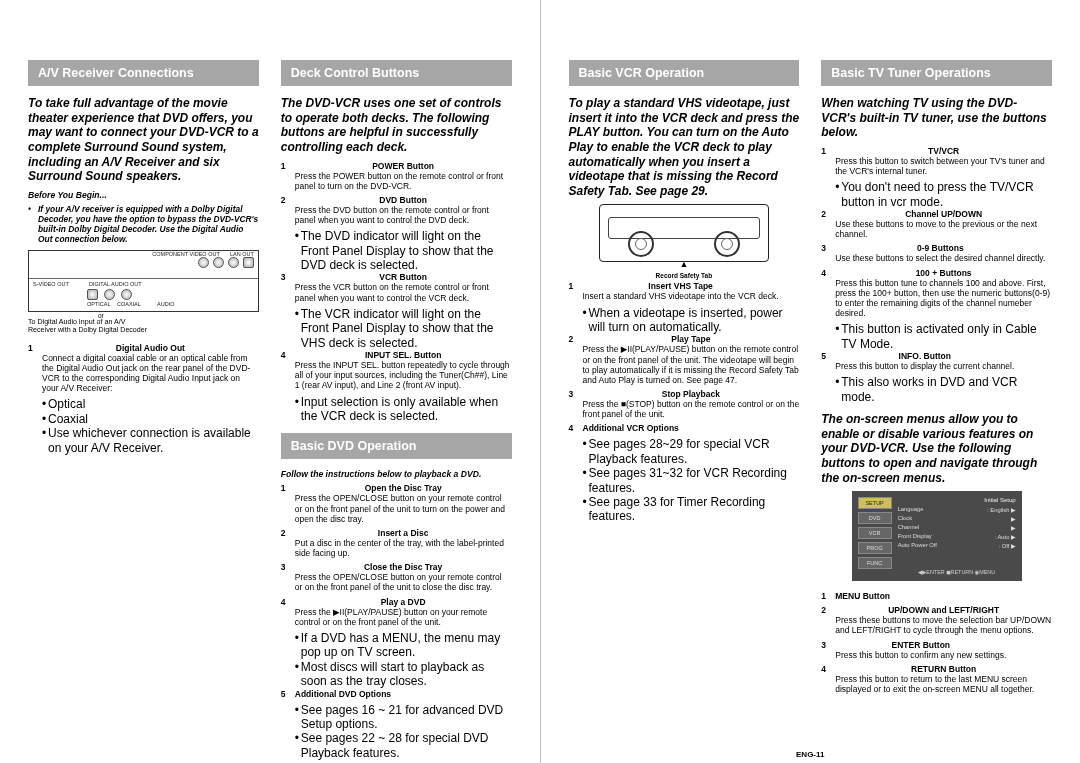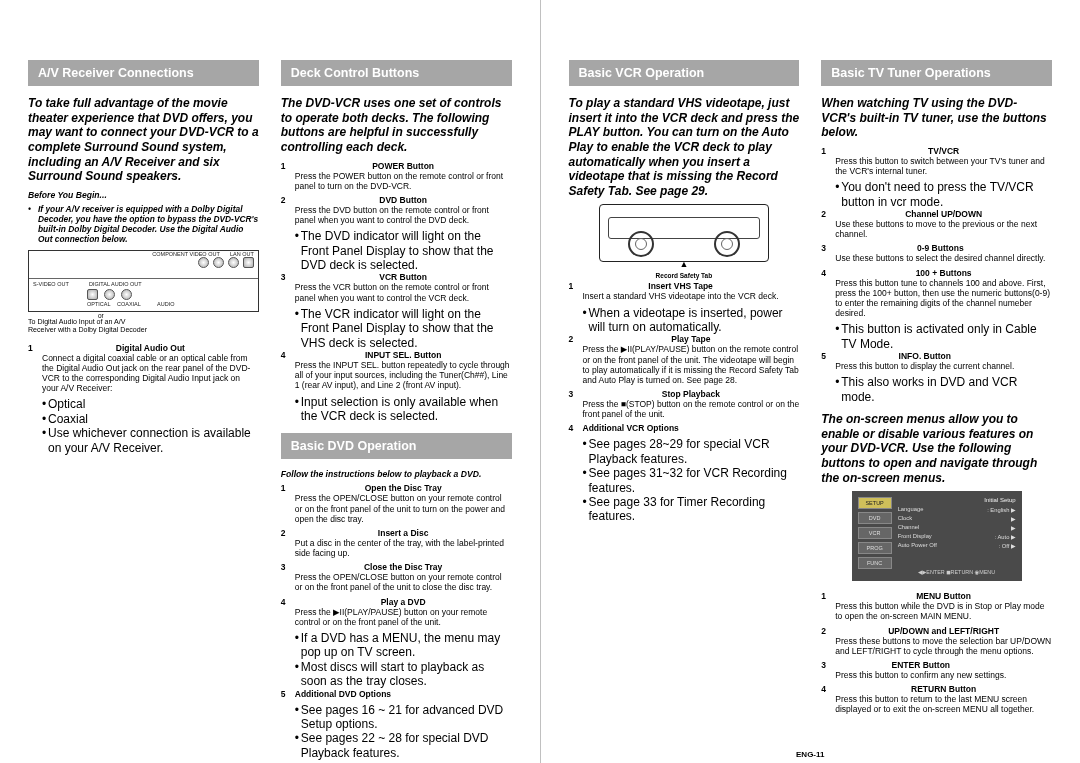--- a/index.html
+++ b/index.html
@@ -379,21 +379,21 @@
             <span class="t">
               <span class="title">Insert VHS Tape</span>
               <span class="body">Insert a standard VHS videotape into the VCR deck.</span>
             </span>
           </div>
         <div class="sub">When a videotape is inserted, power will turn on automatically.</div>
         <div class="num-row">
             <span class="n">2</span>
             <span class="t">
               <span class="title">Play Tape</span>
-              <span class="body">Press the ▶II(PLAY/PAUSE) button on the remote control or on the front panel of the unit. The videotape will begin to play automatically if it is missing the Record Safety Tab and Auto Play is turned on. See page 28.</span>
+              <span class="body">Press the ▶II(PLAY/PAUSE) button on the remote control or on the front panel of the unit. The videotape will begin to play automatically if it is missing the Record Safety Tab and Auto Play is turned on. See page 47.</span>
             </span>
           </div>
         <div class="num-row">
             <span class="n">3</span>
             <span class="t">
               <span class="title">Stop Playback</span>
               <span class="body">Press the ■(STOP) button on the remote control or on the front panel of the unit.</span>
             </span>
           </div>
         <div class="num-row">
@@ -483,21 +483,20 @@
                   <span><span>: Off</span> <span class="tri"></span></span>
                 </div>
               <div class="osd-footer">◀▶ENTER  ◼RETURN  ◉MENU</div>
             </div>
           </div>
         </div>
         <div class="num-row">
             <span class="n">1</span>
             <span class="t">
               <span class="title">MENU Button</span>
-              <span class="body">Press this button while the DVD is in Stop or Play mode to open the on-screen MAIN MENU.</span>
             </span>
           </div>
         <div class="num-row">
             <span class="n">2</span>
             <span class="t">
               <span class="title">UP/DOWN and LEFT/RIGHT</span>
               <span class="body">Press these buttons to move the selection bar UP/DOWN and LEFT/RIGHT to cycle through the menu options.</span>
             </span>
           </div>
         <div class="num-row">

